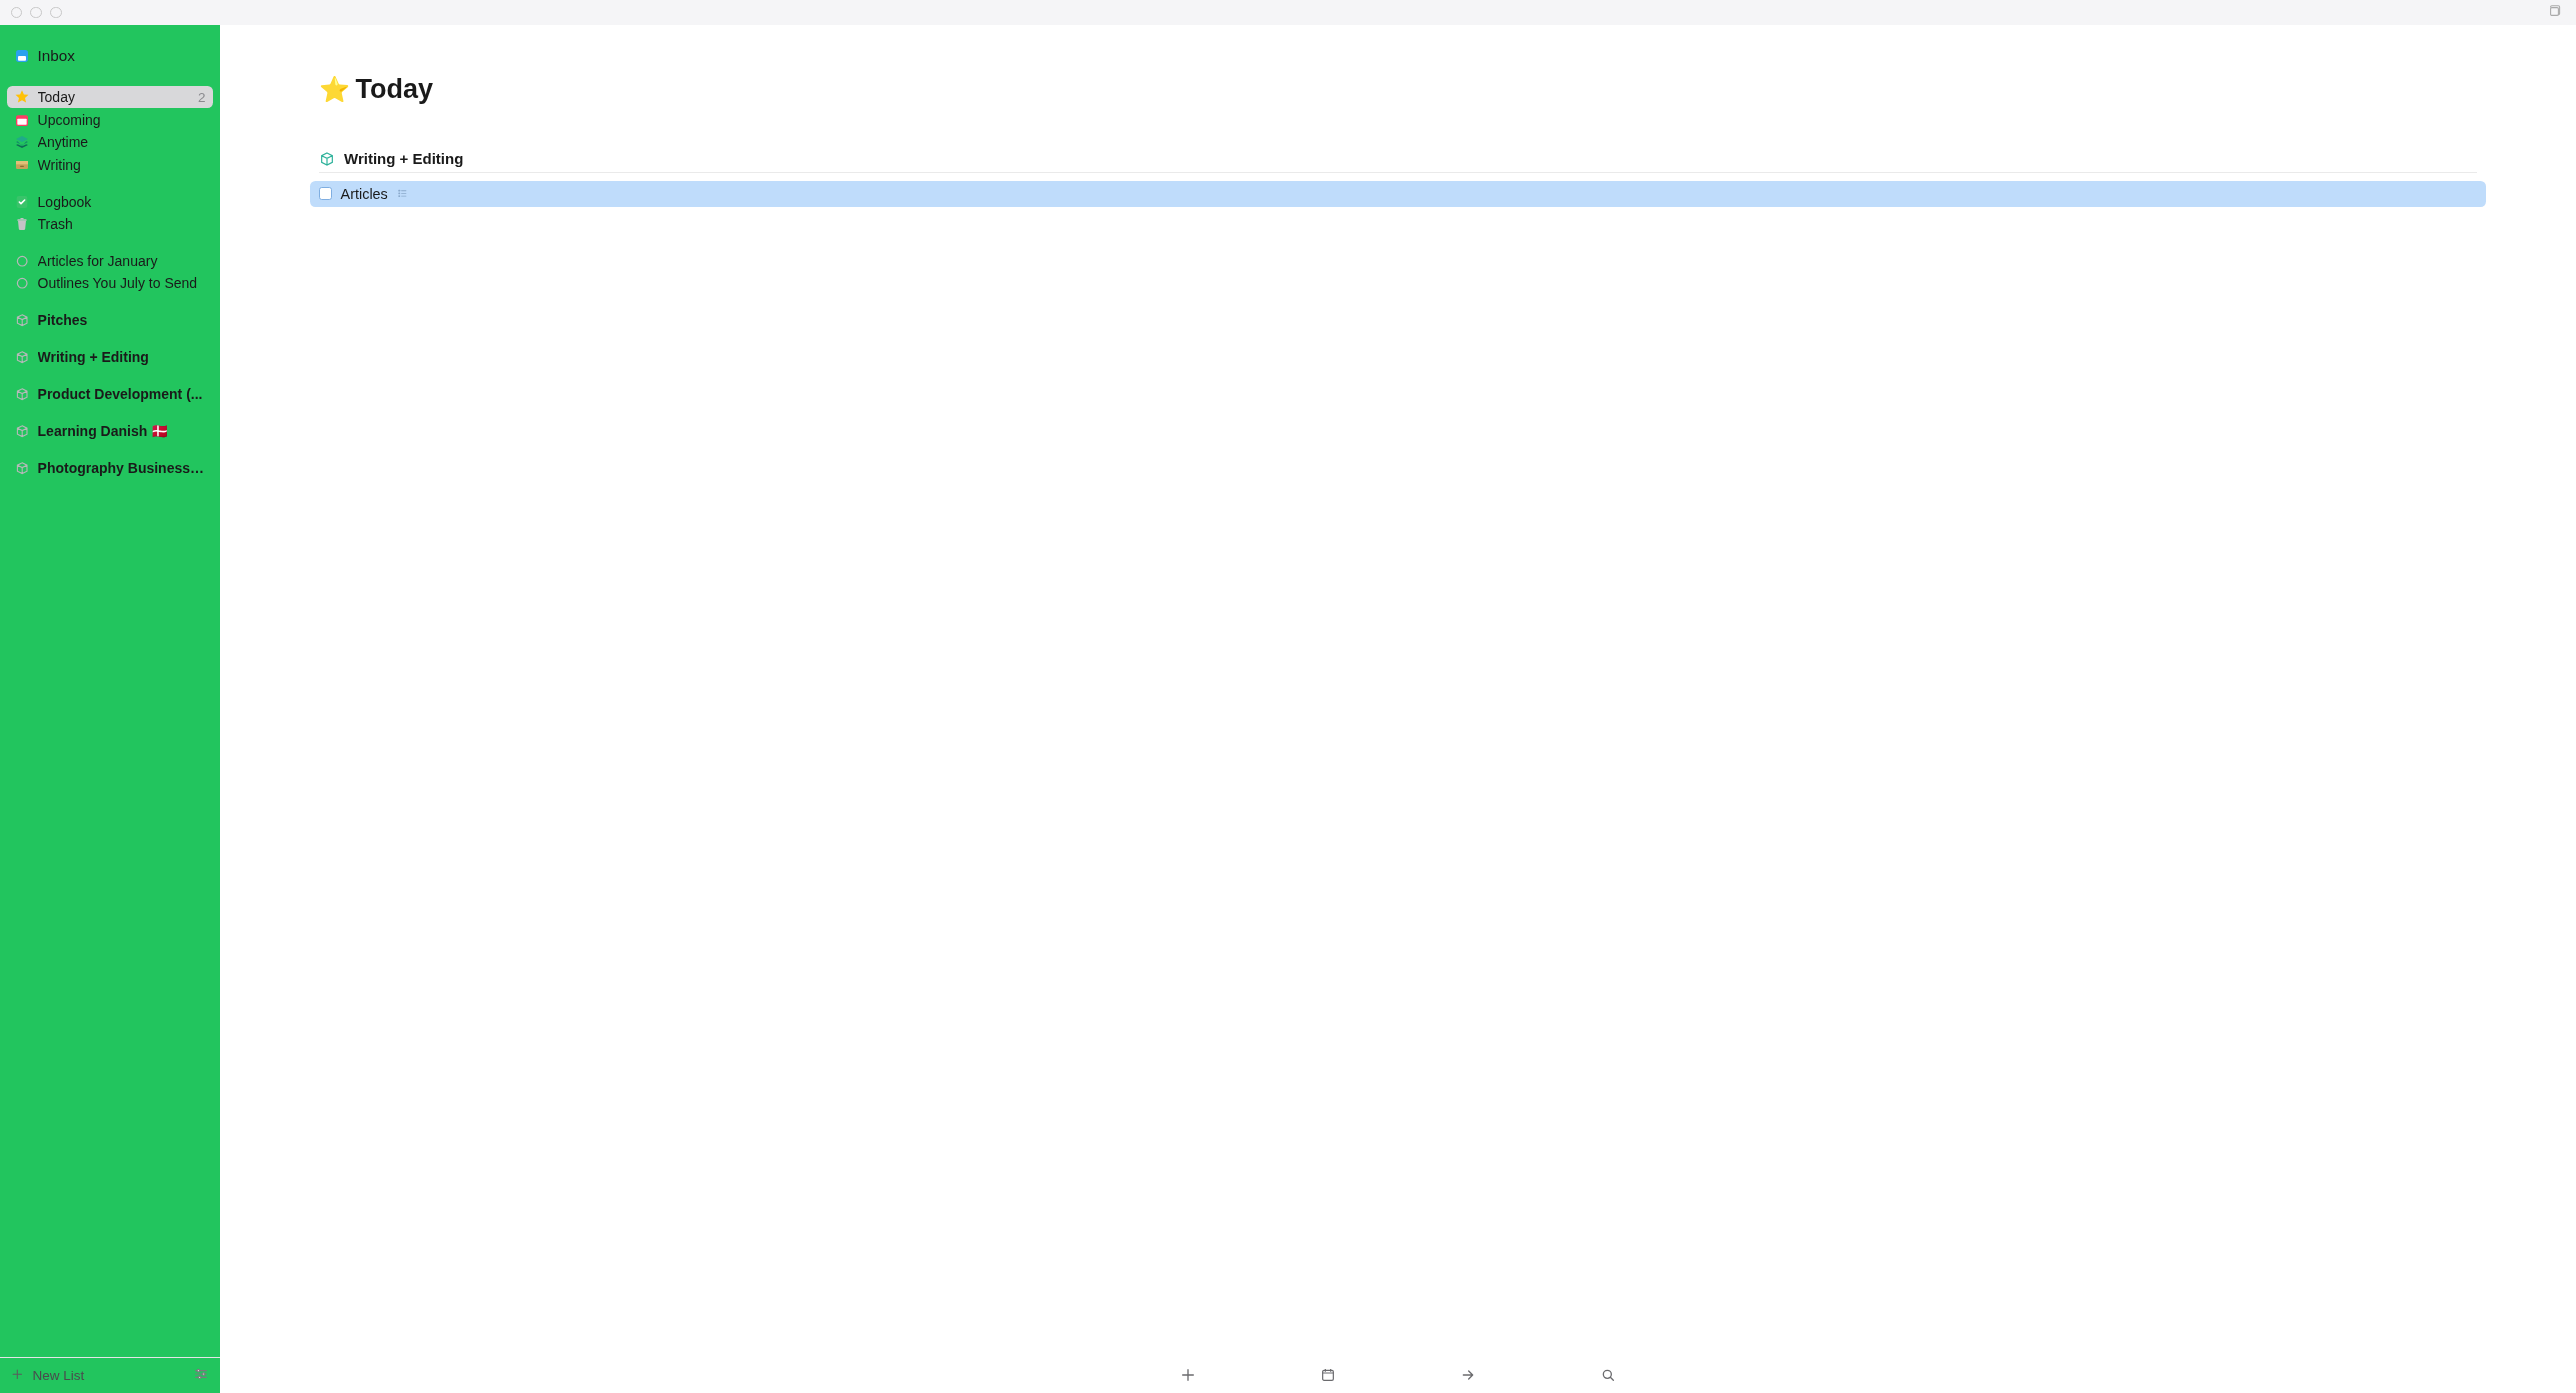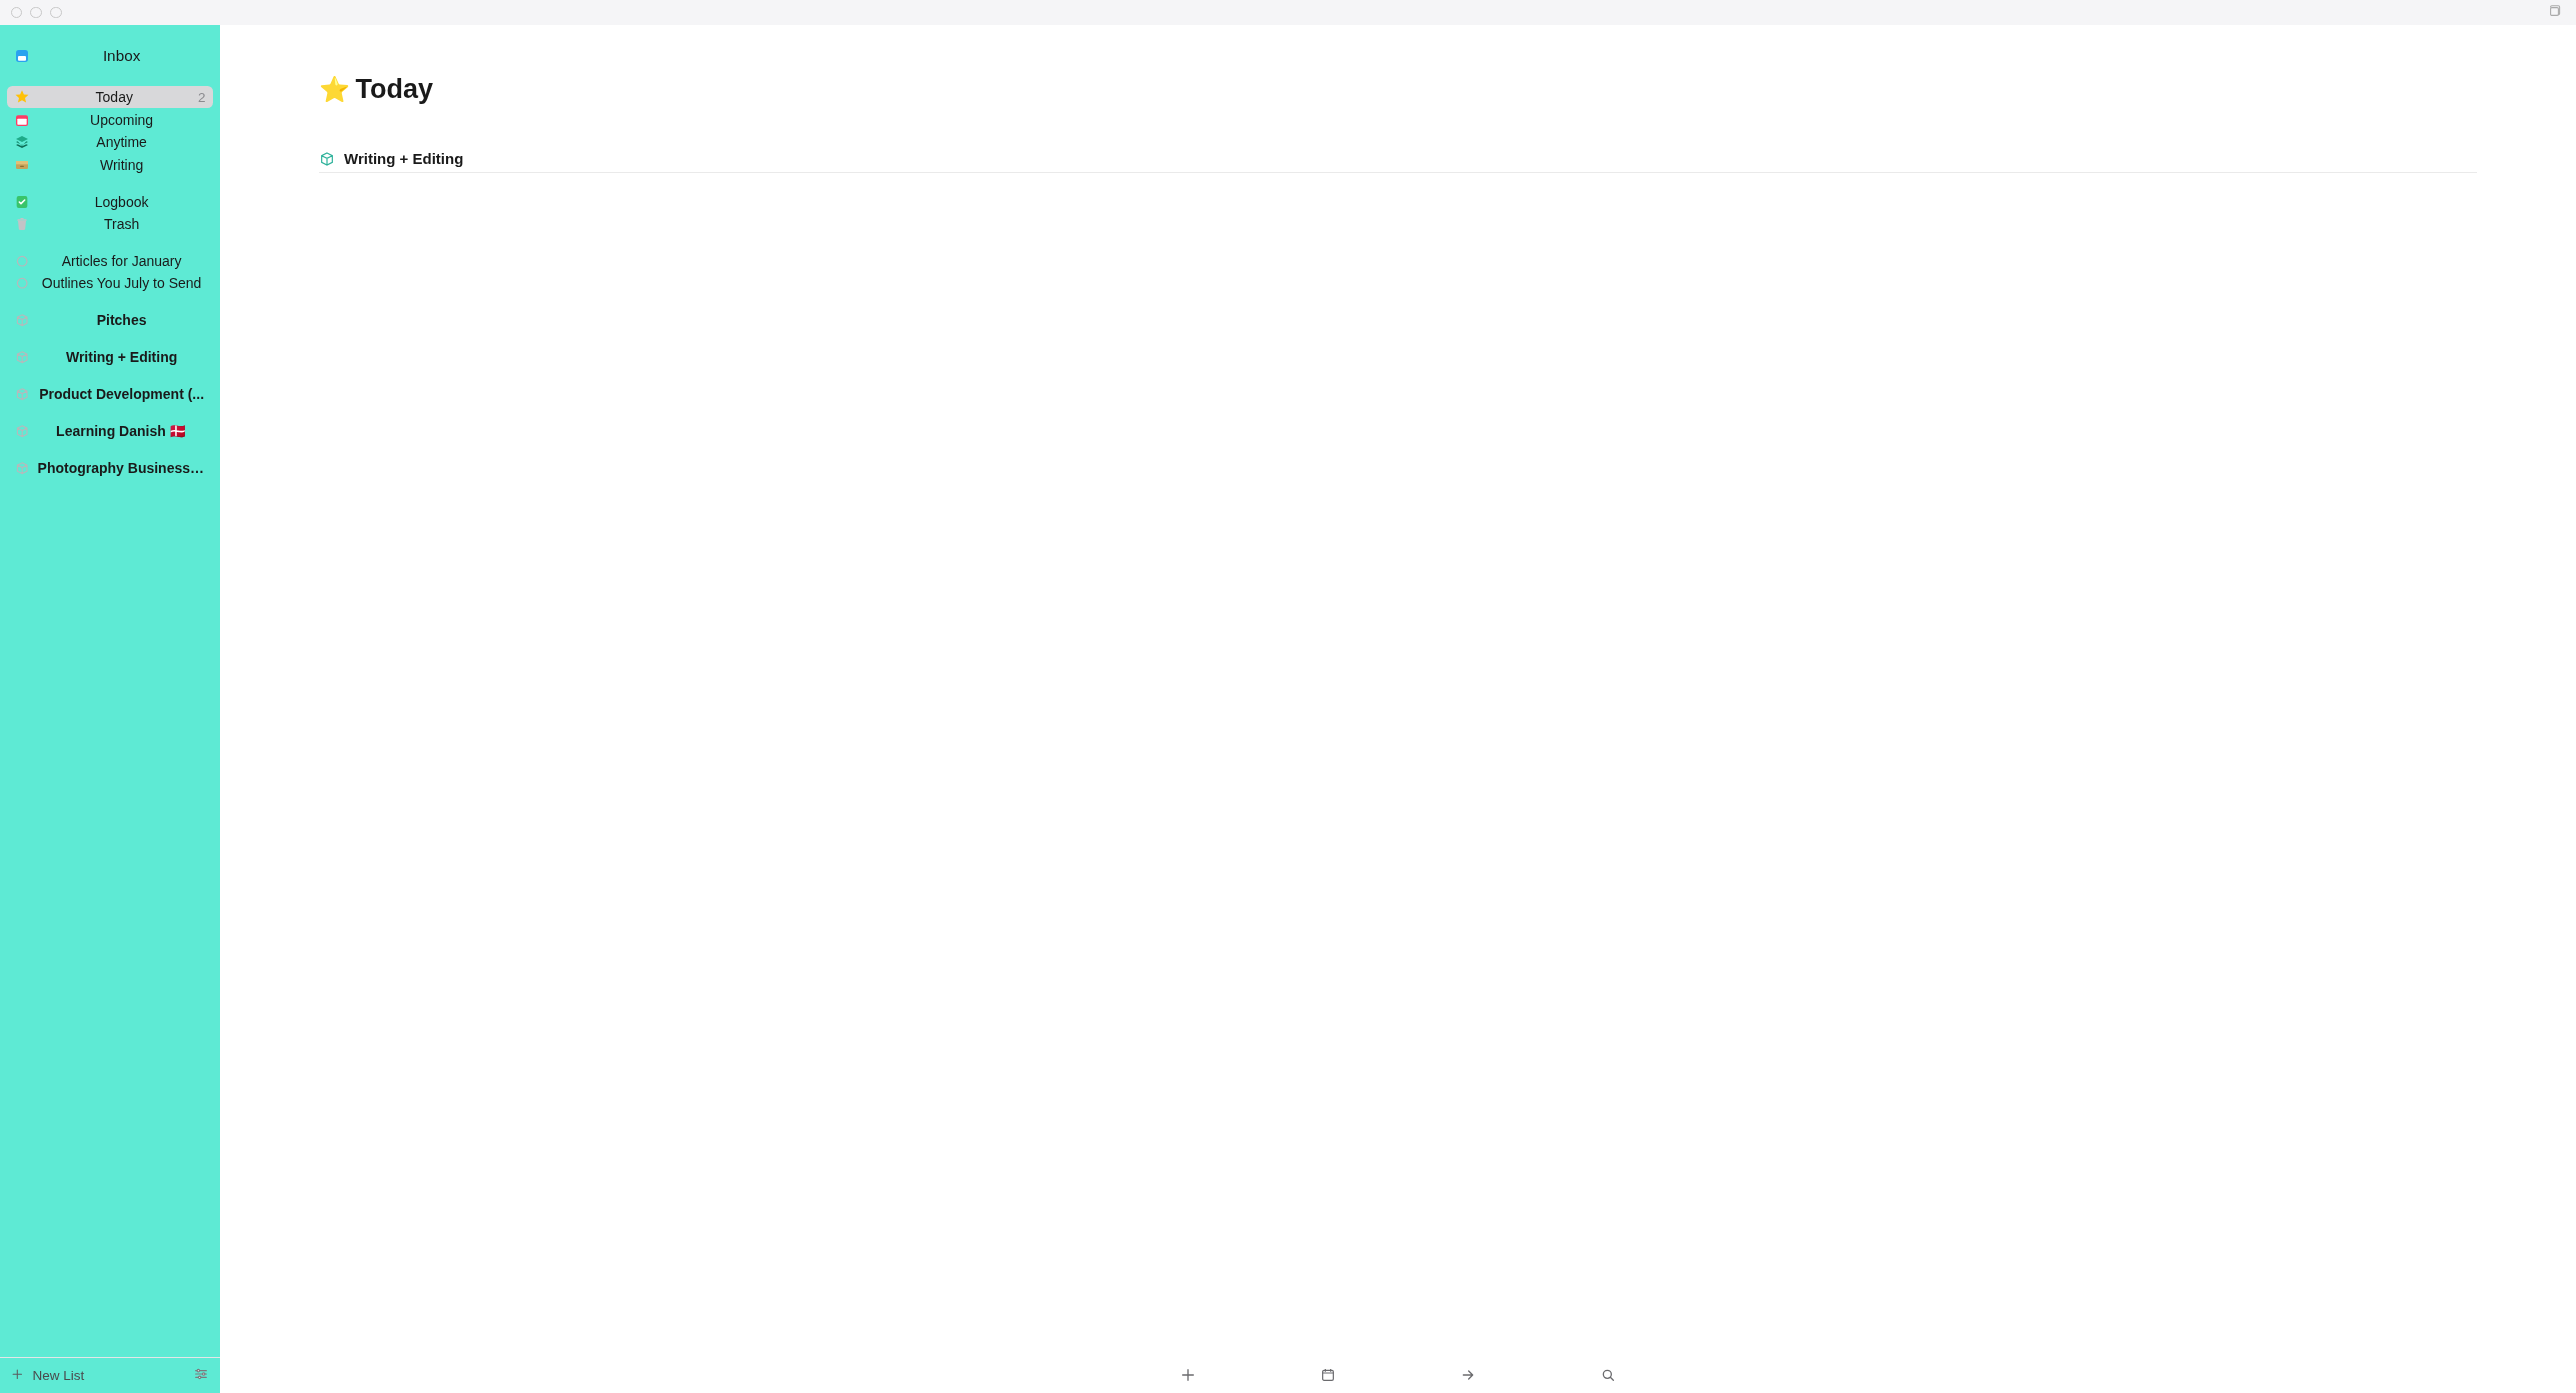--- a/index.html
+++ b/index.html
@@ -39,25 +39,24 @@
       margin-right: 14.4px;
       color: #aaaaaa;
     }
     .app-body {
       flex: 1;
       display: flex;
       min-height: 0;
     }
     .sidebar {
       width: 220px;
-      background: #5eead4;
+      background: #22c55e;
       display: flex;
       flex-direction: column;
       min-height: 0;
-      text-align: center;
     }
     .sidebar-scroll {
       flex: 1;
       overflow-y: auto;
       padding: 16px 7.2px 7.2px 7.2px;
     }
     .sidebar-group {
       margin-bottom: 14.4px;
     }
     .sidebar-item {
@@ -416,20 +415,34 @@
 
       <div class="section-header">
         <span class="section-header-icon">
           <svg viewBox="0 0 24 24" width="16" height="16">
               <path fill="none" stroke="#2fb29b" stroke-width="1.8" d="M12 3l8 4v10l-8 4-8-4V7z M4 7l8 4 8-4 M12 11v10"></path>
             </svg>
         </span>
         <span class="section-header-label">Writing + Editing</span>
       </div>
 
+      <div class="task-row selected">
+        <span class="task-checkbox"></span>
+        <span class="task-label">Articles</span>
+        <span class="task-sub-icon">
+          <svg width="10.8" height="10.8" viewBox="0 0 24 24" fill="currentColor">
+              <rect x="3" y="4" width="4" height="4" rx="1"></rect>
+              <rect x="9" y="5" width="12" height="2" rx="1"></rect>
+              <rect x="3" y="10" width="4" height="4" rx="1"></rect>
+              <rect x="9" y="11" width="12" height="2" rx="1"></rect>
+              <rect x="3" y="16" width="4" height="4" rx="1"></rect>
+              <rect x="9" y="17" width="12" height="2" rx="1"></rect>
+            </svg>
+        </span>
+      </div>
     </div>
 
     <div class="main-toolbar">
       <span class="toolbar-btn">
         <svg width="16" height="16" viewBox="0 0 24 24" stroke="currentColor" stroke-width="2" stroke-linecap="round" fill="none">
             <path d="M12 4v16M4 12h16"></path>
           </svg>
       </span>
       <span class="toolbar-btn">
         <svg width="16" height="16" viewBox="0 0 24 24" stroke="currentColor" stroke-width="1.8" fill="none">

